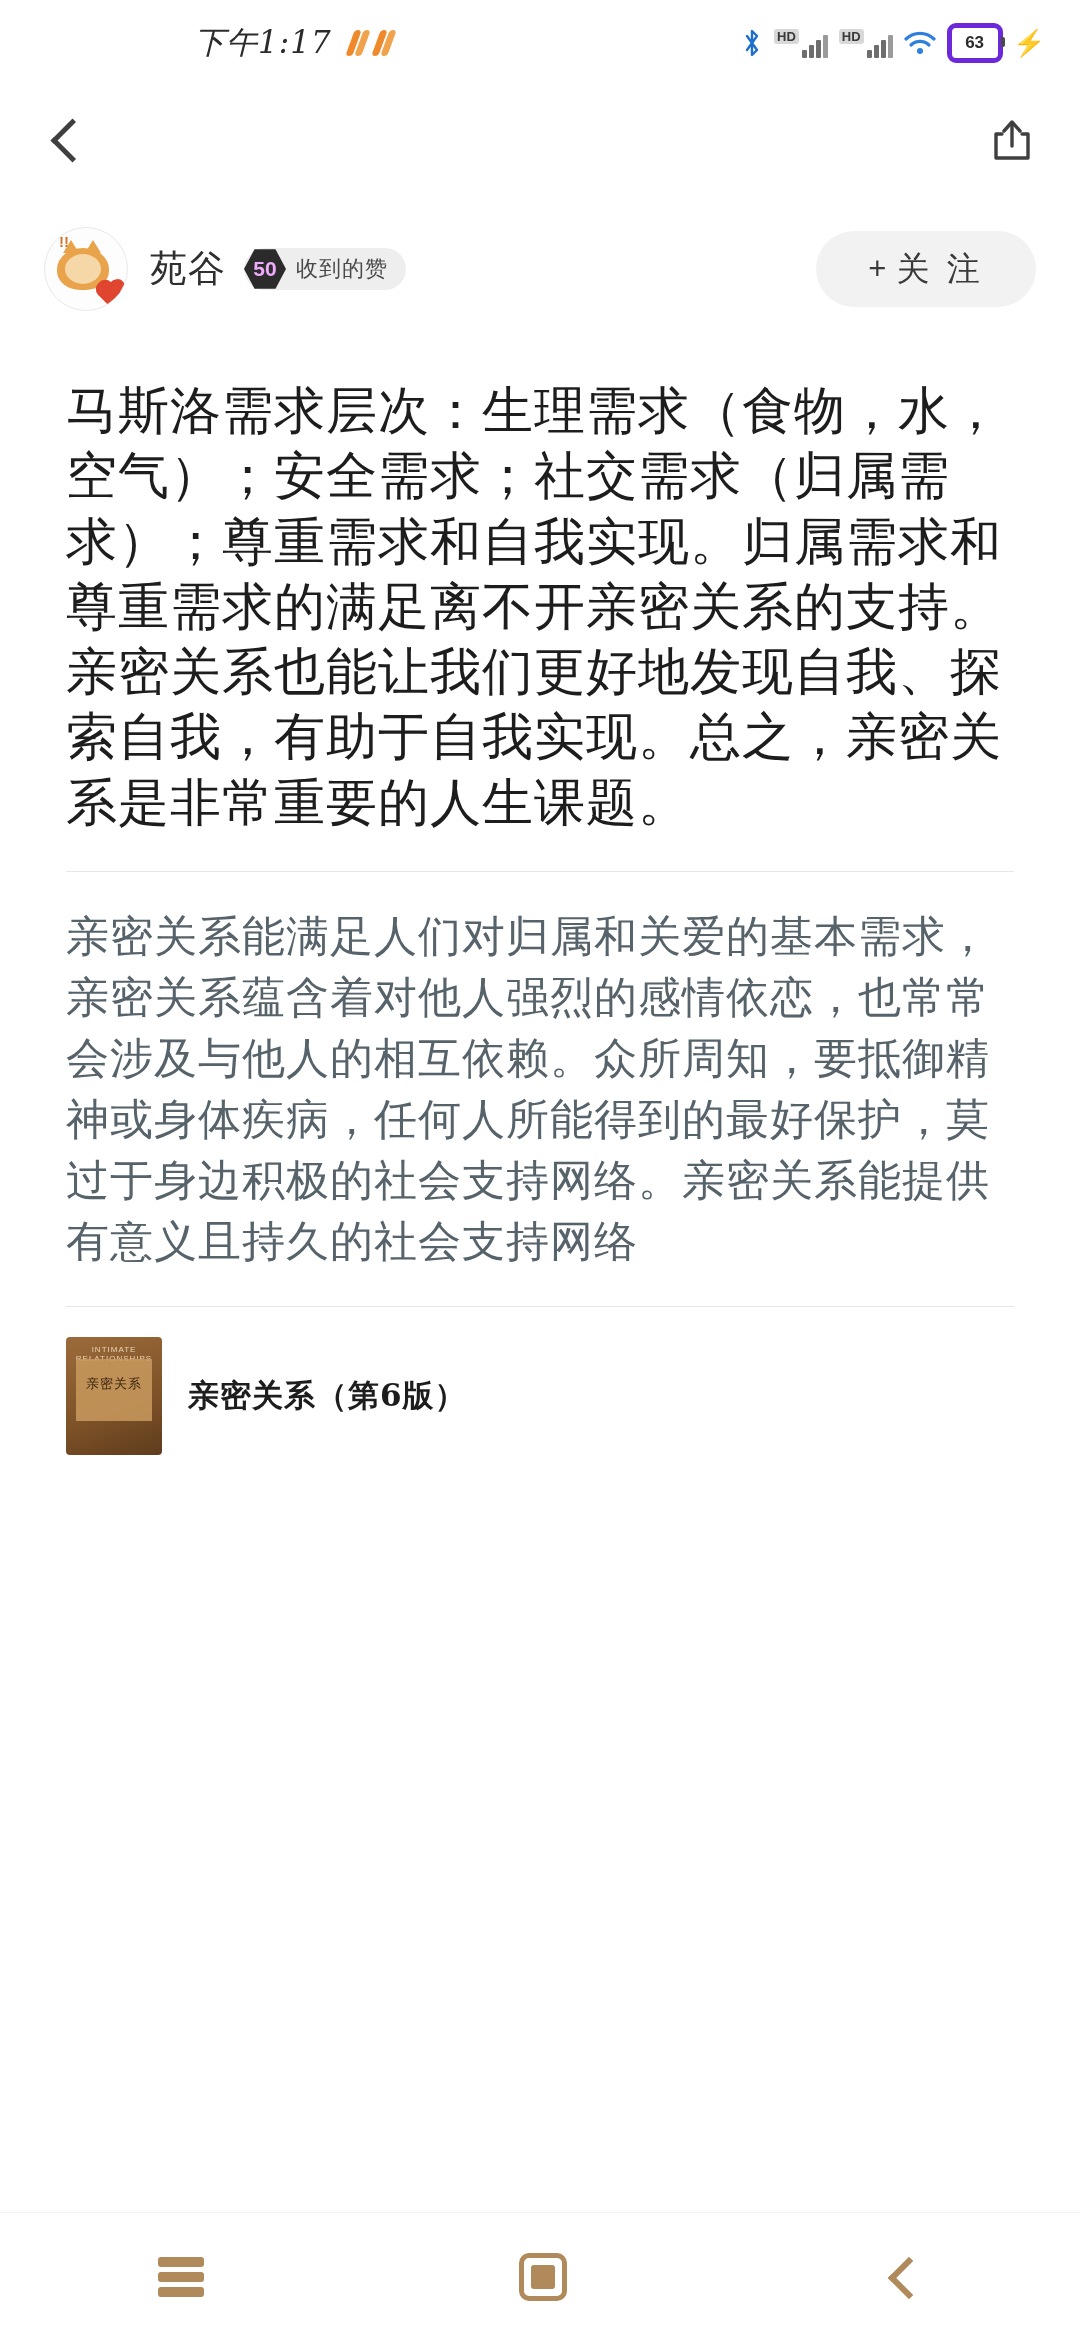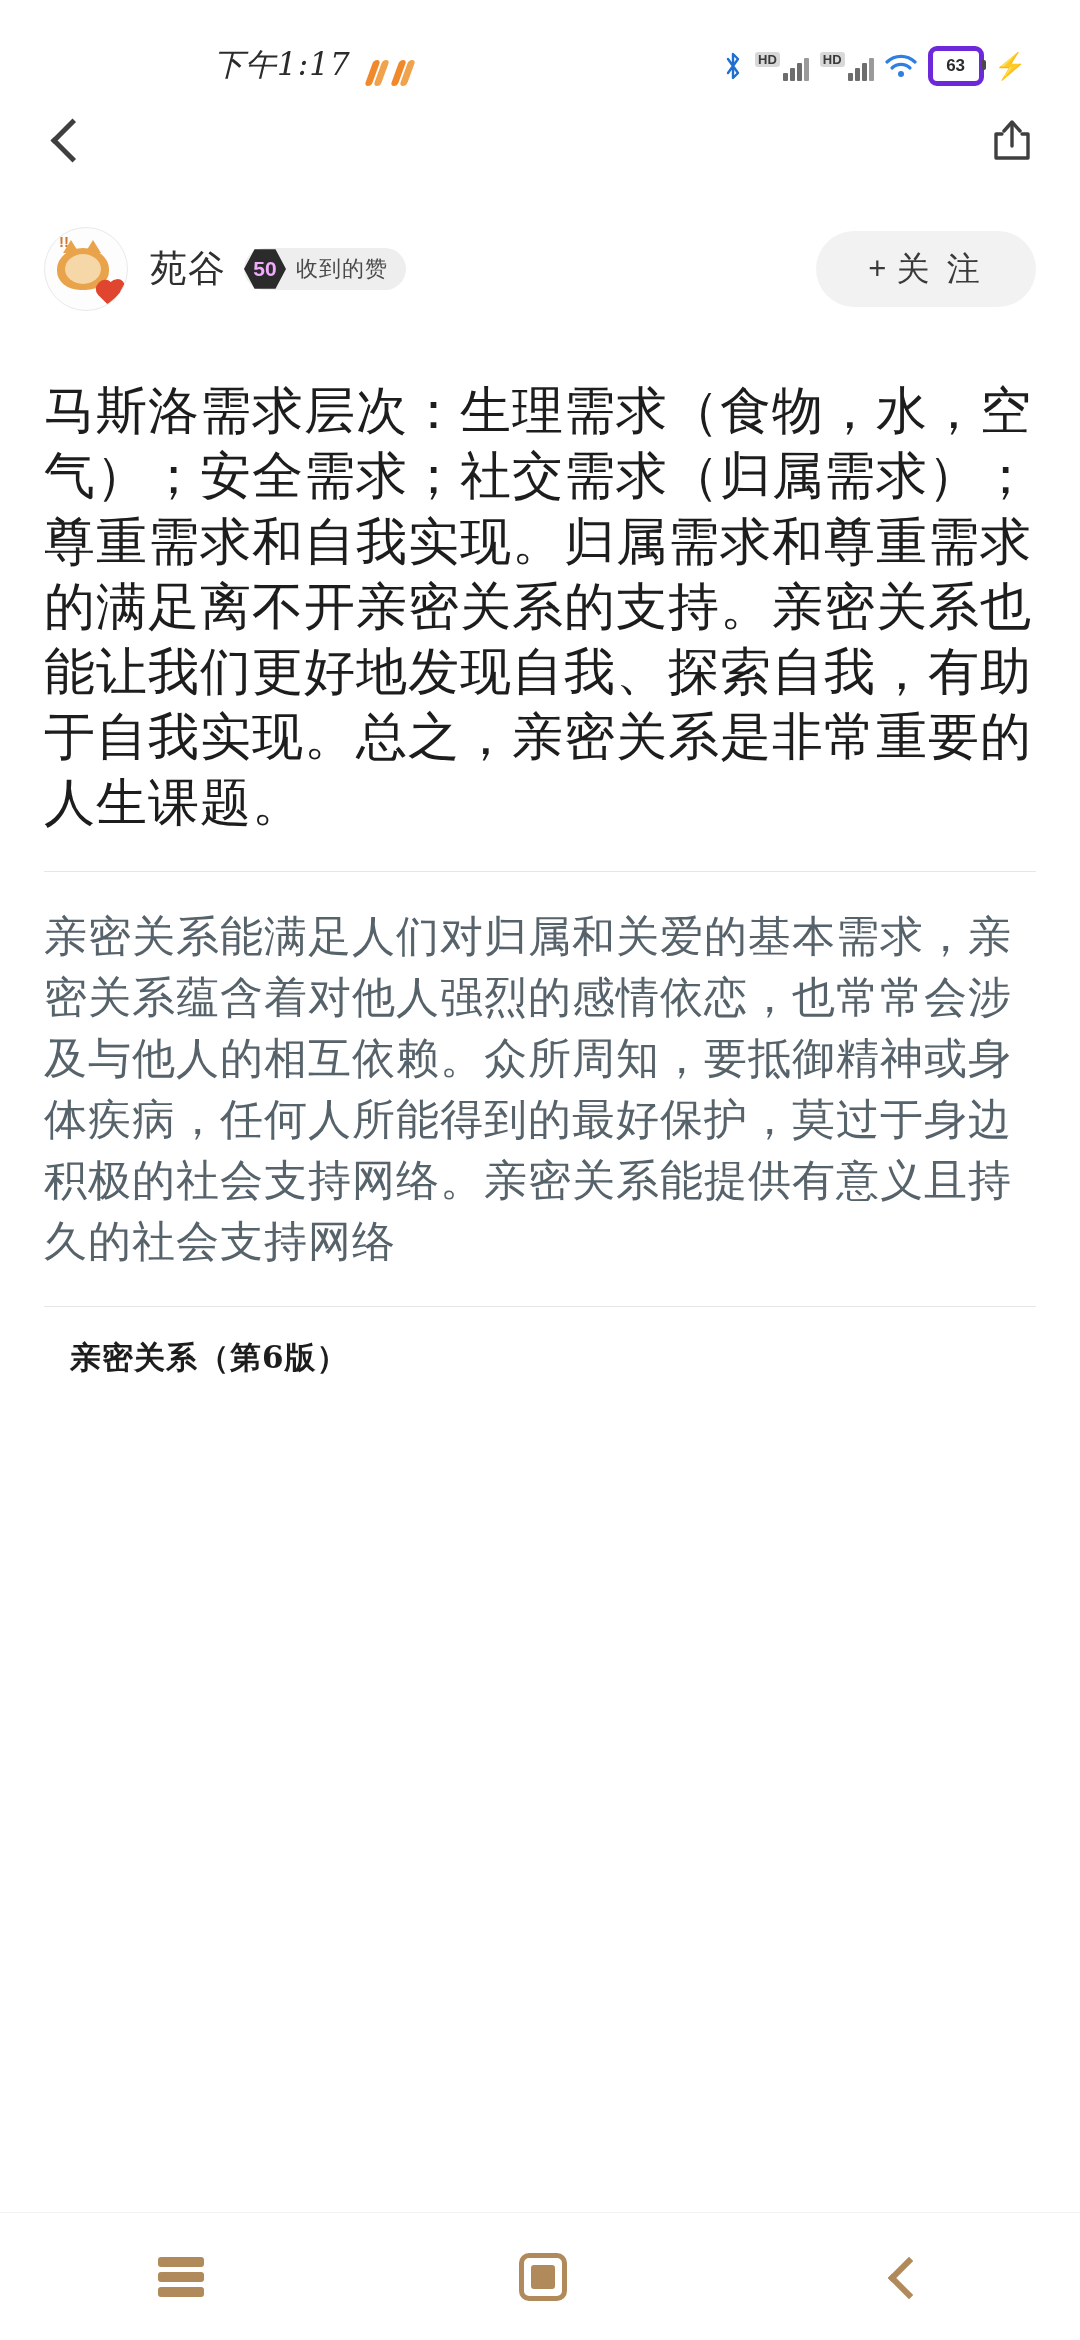--- a/index.html
+++ b/index.html
@@ -15,22 +15,22 @@
     background: #ffffff;
     display: flex;
     flex-direction: column;
   }
 
   
   .status-bar {
     height: 86px;
     flex: 0 0 86px;
     display: flex;
-    align-items: flex-end;
-    padding: 0 53px;
+    align-items: center;
+    padding: 0 34px;
     position: relative;
   }
   .status-time {
     font-family: "DejaVu Serif", serif;
     font-style: italic;
     font-size: 31px;
     color: #2b2b2b;
     letter-spacing: 1px;
     margin-left: 160px;
   }
@@ -231,21 +231,21 @@
     font-size: 33px;
     color: #3a3a3a;
     letter-spacing: 4px;
     cursor: pointer;
   }
   .follow-btn .plus { font-size: 31px; margin-right: 6px; }
 
   
   .content {
     flex: 1 1 auto;
-    padding: 0 44px;
+    padding: 0 66px;
     overflow: hidden;
   }
   .main-para {
     font-family: "DejaVu Sans", sans-serif;
     font-size: 51px;
     line-height: 1.28;
     color: #1d1d1d;
     letter-spacing: 1px;
     padding-top: 34px;
     padding-bottom: 36px;
@@ -470,20 +470,25 @@
       <span>关 注</span>
     </div>
   </div>
 
   <div class="content">
     <div class="main-para">马斯洛需求层次：生理需求（食物，水，空气）；安全需求；社交需求（归属需求）；尊重需求和自我实现。归属需求和尊重需求的满足离不开亲密关系的支持。亲密关系也能让我们更好地发现自我、探索自我，有助于自我实现。总之，亲密关系是非常重要的人生课题。</div>
     <div class="divider"></div>
     <div class="quote-para">亲密关系能满足人们对归属和关爱的基本需求，亲密关系蕴含着对他人强烈的感情依恋，也常常会涉及与他人的相互依赖。众所周知，要抵御精神或身体疾病，任何人所能得到的最好保护，莫过于身边积极的社会支持网络。亲密关系能提供有意义且持久的社会支持网络</div>
     <div class="divider"></div>
     <div class="book-row">
+      <div class="book-cover">
+        <span class="ctop">INTIMATE RELATIONSHIPS</span>
+        <span class="cband"></span>
+        <span class="ctitle">亲密关系</span>
+      </div>
       <div class="book-title">亲密关系（第6版）</div>
     </div>
   </div>
 
 
   <div class="android-nav">
     <span class="nav-recents">
         <i></i>
         <i></i>
         <i></i>

